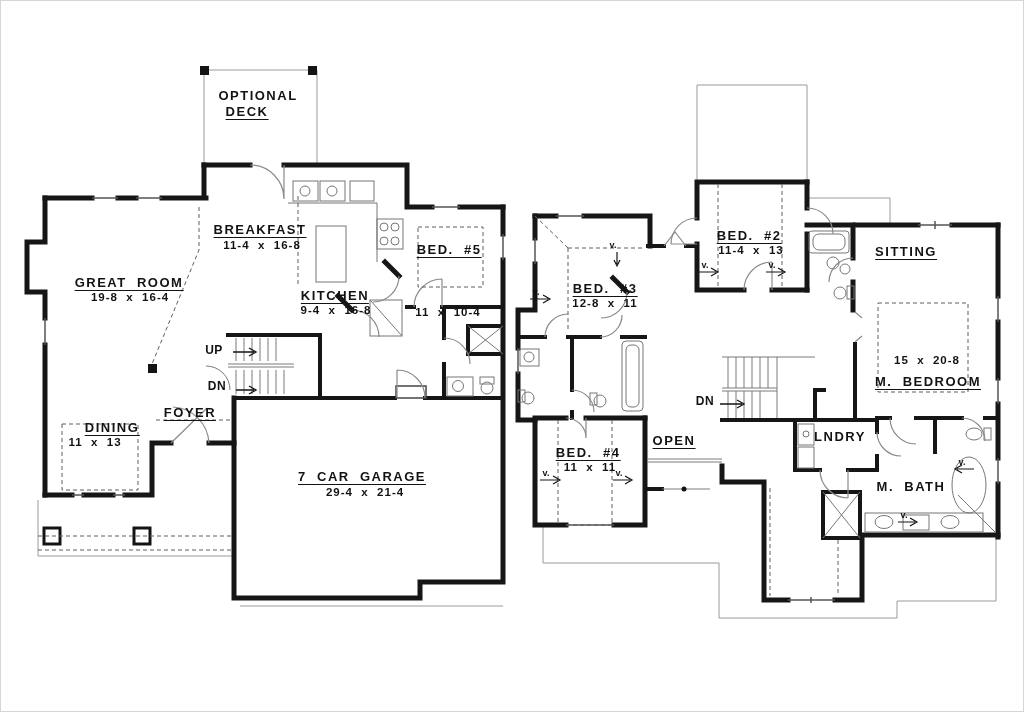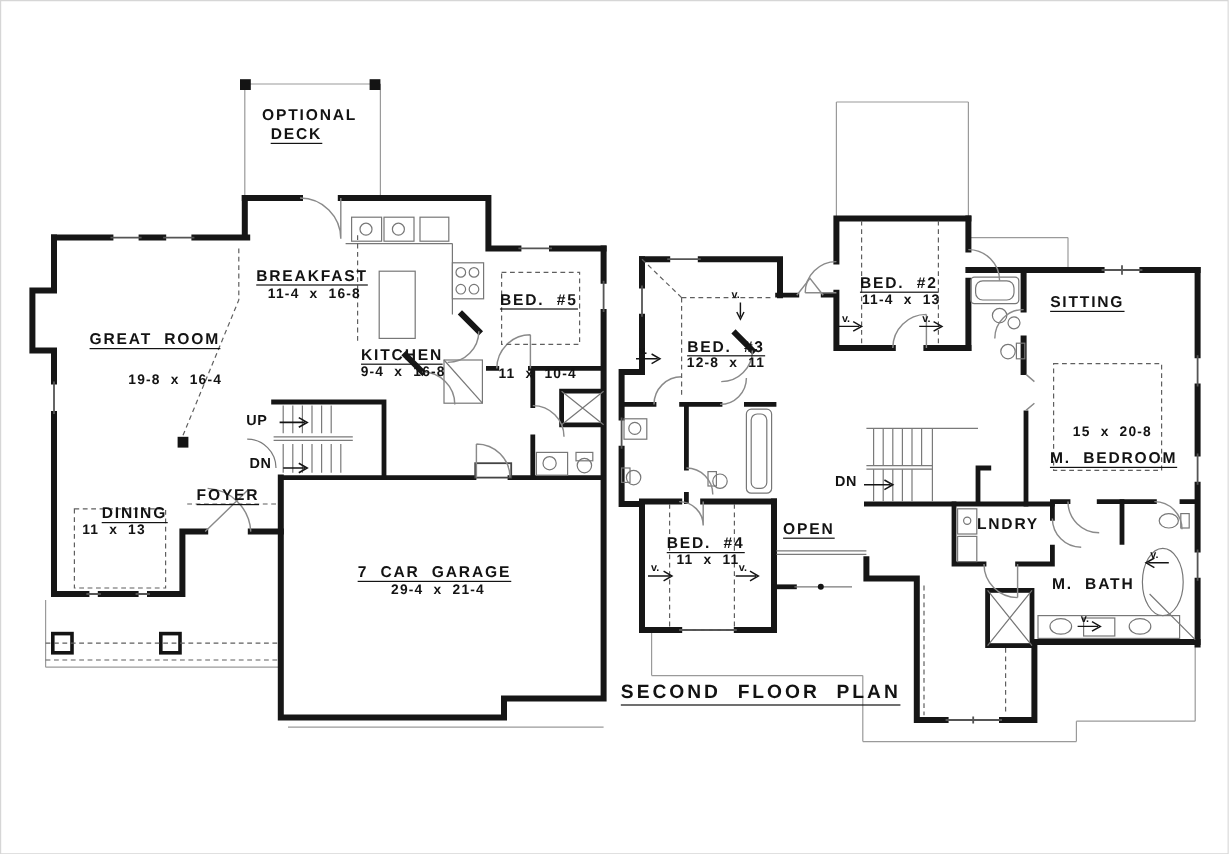--- a/index.html
+++ b/index.html
@@ -260,21 +260,21 @@
 </svg>
 
 <div class="labels" id="labels">
       <div class="lbl k-room" style="left: 258px; top: 89px;">OPTIONAL</div>
       <div class="lbl k-room u" style="left: 247px; top: 105px;">DECK</div>
       <div class="lbl k-room u" style="left: 260px; top: 223px;">BREAKFAST</div>
       <div class="lbl k-dims" style="left: 262px; top: 240px;">11-4  x  16-8</div>
       <div class="lbl k-room u" style="left: 335px; top: 289px;">KITCHEN</div>
       <div class="lbl k-dims" style="left: 336px; top: 305px;">9-4  x  16-8</div>
       <div class="lbl k-room u" style="left: 129px; top: 276px;">GREAT  ROOM</div>
-      <div class="lbl k-dims" style="left: 146px; top: 292px; margin-top: 20px;">19-8  x  16-4</div>
+      <div class="lbl k-dims" style="left: 130px; top: 292px;">19-8  x  16-4</div>
       <div class="lbl k-room u" style="left: 112px; top: 421px;">DINING</div>
       <div class="lbl k-dims" style="left: 95px; top: 437px; text-align: center;">11  x  13</div>
       <div class="lbl k-room u" style="left: 190px; top: 406px;">FOYER</div>
       <div class="lbl k-room u" style="left: 449px; top: 243px;">BED.  #5</div>
       <div class="lbl k-dims" style="left: 448px; top: 259px; margin-top: 48px;">11  x  10-4</div>
       <div class="lbl k-room u" style="left: 362px; top: 470px;">7  CAR  GARAGE</div>
       <div class="lbl k-dims" style="left: 365px; top: 487px;">29-4  x  21-4</div>
       <div class="lbl k-small" style="left: 214px; top: 344px;">UP</div>
       <div class="lbl k-small" style="left: 217px; top: 380px;">DN</div>
       <div class="lbl k-room u" style="left: 749px; top: 229px;">BED.  #2</div>
@@ -283,21 +283,20 @@
       <div class="lbl k-dims" style="left: 605px; top: 298px;">12-8  x  11</div>
       <div class="lbl k-room u" style="left: 588px; top: 446px;">BED.  #4</div>
       <div class="lbl k-dims" style="left: 590px; top: 462px;">11  x  11</div>
       <div class="lbl k-room u" style="left: 906px; top: 245px;">SITTING</div>
       <div class="lbl k-room u" style="left: 928px; top: 339px; margin-top: 36px;">M.  BEDROOM</div>
       <div class="lbl k-dims" style="left: 927px; top: 355px;">15  x  20-8</div>
       <div class="lbl k-room" style="left: 911px; top: 480px;">M.  BATH</div>
       <div class="lbl k-room" style="left: 840px; top: 430px;">LNDRY</div>
       <div class="lbl k-room u" style="left: 674px; top: 434px;">OPEN</div>
       <div class="lbl k-small" style="left: 705px; top: 395px;">DN</div>
-      <div class="lbl k-title u" style="left: 634px; top: 570px;">SECOND  FLOOR  PLAN</div>
       <div class="lbl k-vmark" style="left: 613px; top: 241px;">v.</div>
       <div class="lbl k-vmark" style="left: 536px; top: 288px;">v.</div>
       <div class="lbl k-vmark" style="left: 705px; top: 261px;">v.</div>
       <div class="lbl k-vmark" style="left: 772px; top: 261px;">v.</div>
       <div class="lbl k-vmark" style="left: 546px; top: 469px;">v.</div>
       <div class="lbl k-vmark" style="left: 619px; top: 469px;">v.</div>
       <div class="lbl k-vmark" style="left: 962px; top: 458px;">v.</div>
       <div class="lbl k-vmark" style="left: 904px; top: 511px;">v.</div>
     </div>
 

